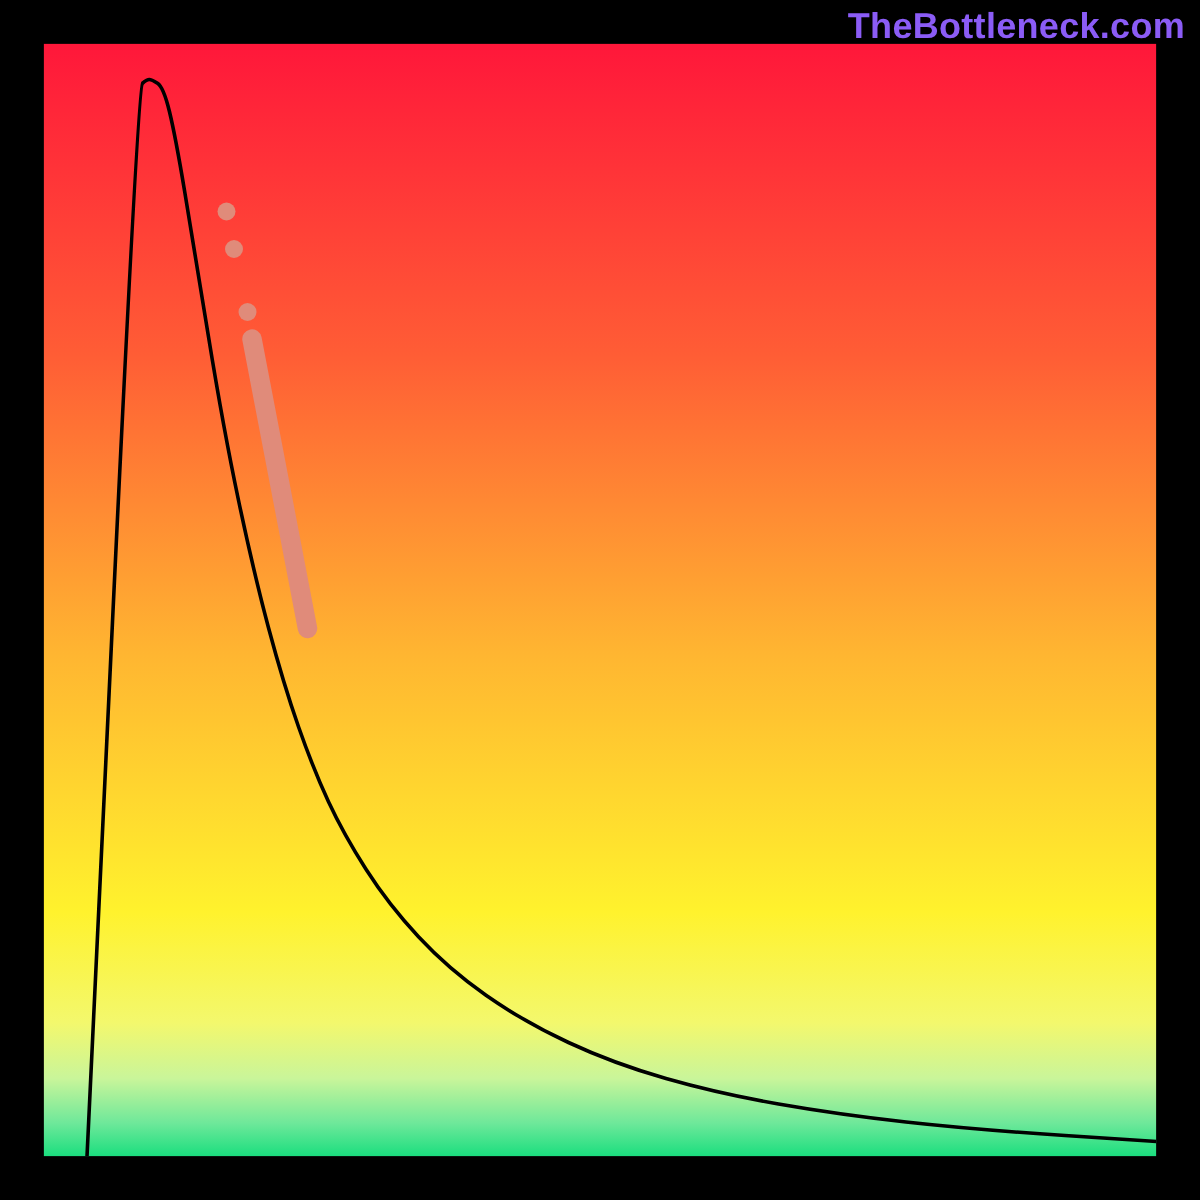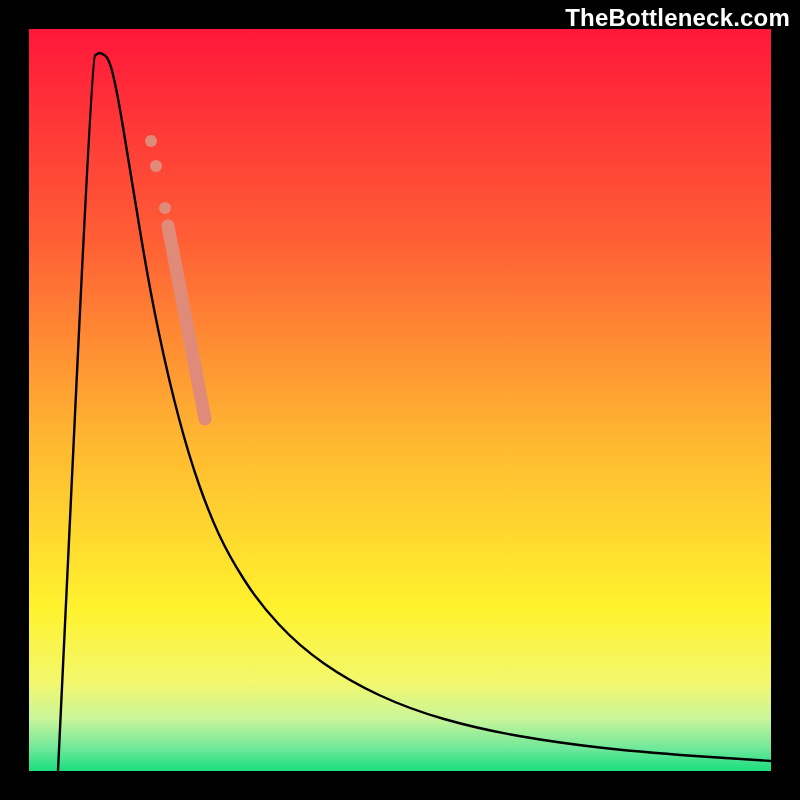--- a/index.html
+++ b/index.html
@@ -23,21 +23,21 @@
     width: 742px;
     height: 742px;
     overflow: hidden;
   }
   .watermark {
     position: absolute;
     top: 4px;
     right: 10px;
     font-size: 24px;
     font-weight: 600;
-    color: #ffffff;
+    color: #8b5cf6;
     letter-spacing: 0.2px;
     user-select: none;
   }
   svg {
     display: block;
   }
 </style>
 </head>
 <body>
 

